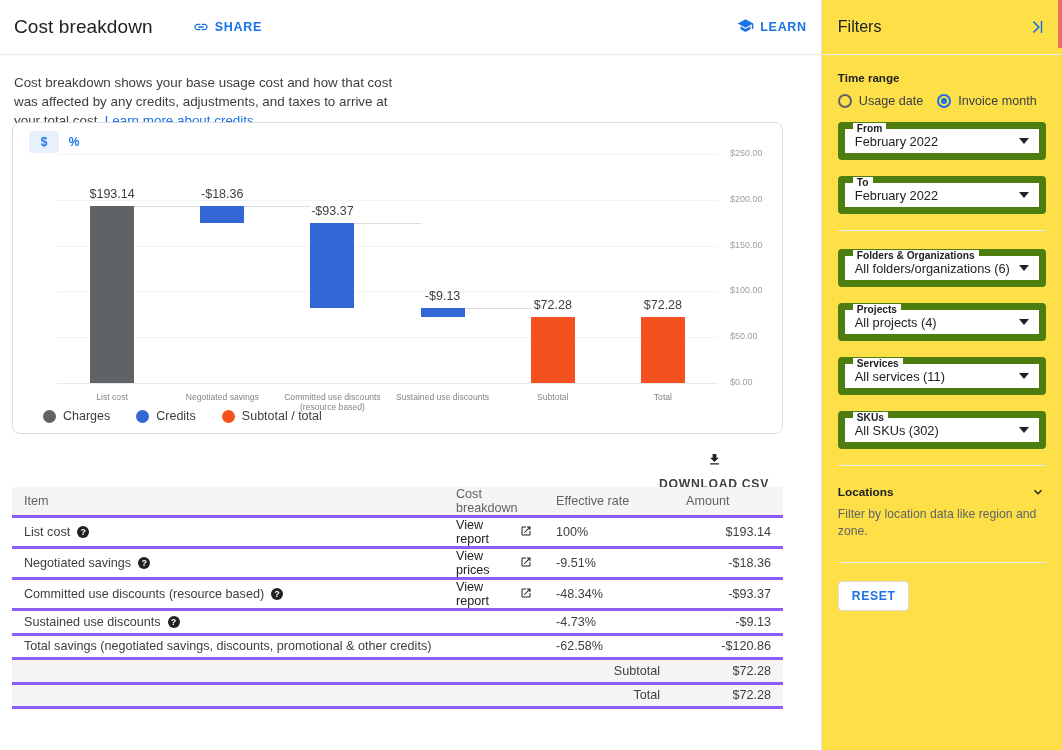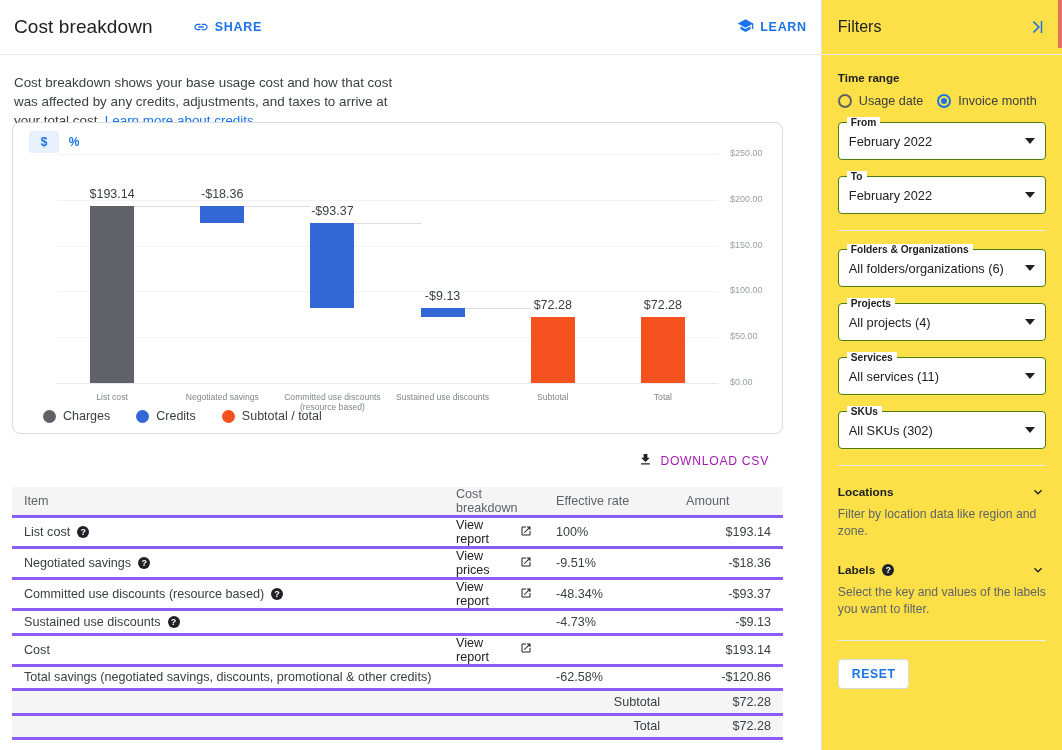--- a/index.html
+++ b/index.html
@@ -95,22 +95,22 @@
   .legend-text { font-size: 12.5px; color: #3c4043; }
 
   
   .dl-row {
     position: absolute; left: 12px; top: 452px; width: 771px;
     display: flex; justify-content: flex-end; align-items: center;
     padding-right: 14px;
   }
   .dl-btn {
     display: flex; align-items: center; gap: 7px;
-    font-size: 12.2px; font-weight: 400; letter-spacing: .7px;
-    color: #a21caf; cursor: pointer;
+    font-size: 12.2px; font-weight: 700; letter-spacing: .7px;
+    color: #404040; cursor: pointer; flex-direction: column;
   }
 
   .table-wrap { position: absolute; left: 12px; top: 487px; width: 771px; }
   table.cost { width: 771px; border-collapse: collapse; table-layout: fixed; }
   table.cost th, table.cost td {
     font-size: 12.6px; font-weight: 400; color: #3c4043;
     padding: 0 12px; height: 24.5px; vertical-align: middle;
     border-bottom: 3px solid #8b5cf6;
   }
   table.cost thead th {
@@ -158,21 +158,21 @@
   }
   .radio-circle.on { border-color: #1a73e8; }
   .radio-circle.on::after {
     content: ""; position: absolute; left: 2px; top: 2px;
     width: 6px; height: 6px; border-radius: 50%; background: #1a73e8;
   }
   .radio-text { font-size: 12.6px; color: #3c4043; }
 
   .field {
     position: relative;
-    height: 38px; border: 1px solid #4d7c0f; border-radius: 4px;
+    height: 38px; border: 7px solid #4d7c0f; border-radius: 4px;
     margin-bottom: 16px; display: flex; align-items: center;
     padding: 0 10px; cursor: pointer; background: #fff;
   }
   .field-legend {
     position: absolute; top: -6px; left: 8px;
     background: #fff; padding: 0 4px;
     font-size: 10.2px; font-weight: 700; color: #202124;
   }
   .field-value { font-size: 12.8px; color: #202124; }
   .caret {
@@ -370,35 +370,20 @@
                   <span class="help-icon">?</span>
                 </span>
               </td>
               <td class="col-cb"></td>
               <td class="col-rate">-4.73%</td>
               <td class="col-amt">-$9.13</td>
             </tr>
             <tr>
               <td class="col-item">
                 <span class="item-cell">
-                  <span>Cost</span>
-                </span>
-              </td>
-              <td class="col-cb"><span class="view-link">
-                  <span>View report</span>
-                  <span><svg width="12" height="12" viewBox="0 0 24 24" fill="#202124">
-                      <path d="M19 19H5V5h7V3H5a2 2 0 00-2 2v14a2 2 0 002 2h14c1.1 0 2-.9 2-2v-7h-2v7zM14 3v2h3.59l-9.83 9.83 1.41 1.41L19 6.41V10h2V3h-7z"></path>
-                    </svg></span>
-                </span></td>
-              <td class="col-rate"></td>
-              <td class="col-amt">$193.14</td>
-            </tr>
-            <tr>
-              <td class="col-item">
-                <span class="item-cell">
                   <span>Total savings (negotiated savings, discounts, promotional &amp; other credits)</span>
                 </span>
               </td>
               <td class="col-cb"></td>
               <td class="col-rate">-62.58%</td>
               <td class="col-amt">-$120.86</td>
             </tr>
             <tr class="row-shade">
               <td class="col-item"></td>
               <td class="col-cb"></td>
@@ -483,32 +468,18 @@
                 <span>Locations</span>
               </span>
               <span class="chev">
                 <svg width="16" height="16" viewBox="0 0 24 24" fill="#202124">
                   <path d="M7.4 8.6L12 13.2l4.6-4.6L18 10l-6 6-6-6 1.4-1.4z"></path>
                 </svg>
               </span>
             </div>
             <div class="acc-desc">Filter by location data like region and zone.</div>
           </div>
-          <div>
-            <div class="acc-row">
-              <span class="acc-title">
-                <span>Labels</span>
-                <span class="help-icon">?</span>
-              </span>
-              <span class="chev">
-                <svg width="16" height="16" viewBox="0 0 24 24" fill="#202124">
-                  <path d="M7.4 8.6L12 13.2l4.6-4.6L18 10l-6 6-6-6 1.4-1.4z"></path>
-                </svg>
-              </span>
-            </div>
-            <div class="acc-desc">Select the key and values of the labels you want to filter.</div>
-          </div>
         </div>
       <div class="divider"></div>
       <div class="reset-btn">RESET</div>
     </div>
   </div>
 </div>
 
 </body></html>

